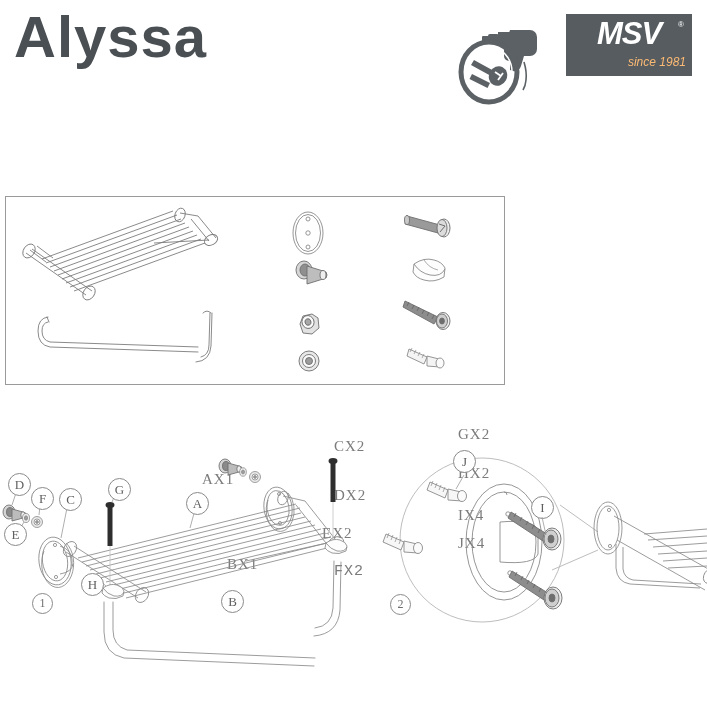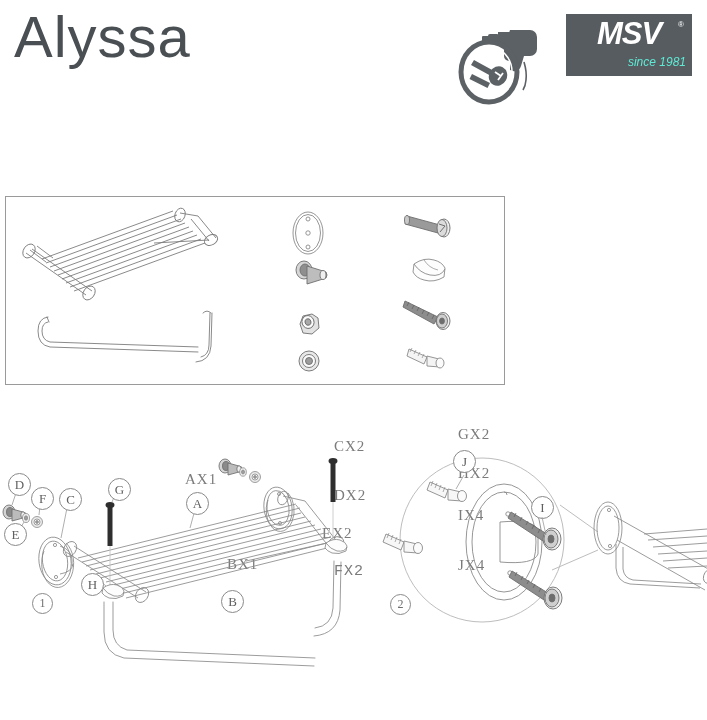--- a/index.html
+++ b/index.html
@@ -17,21 +17,21 @@
     overflow: hidden;
   }
 
   
   #product-title {
     position: absolute;
     left: 14px;
     top: 8px;
     font-family: "Liberation Sans", sans-serif;
     font-size: 58px;
-    font-weight: 400;
+    font-weight: 700;
     letter-spacing: 1px;
     color: #4a4f53;
     line-height: 1;
   }
   #tool-badge {
     position: absolute;
     left: 452px;
     top: 14px;
     width: 110px;
     height: 92px;
@@ -63,21 +63,21 @@
     top: 6px;
     color: #ffffff;
     font-size: 8px;
   }
   #brand-since {
     position: absolute;
     left: 0;
     top: 41px;
     width: 120px;
     text-align: right;
-    color: #5eead4;
+    color: #fdba74;
     font-family: "Liberation Sans", sans-serif;
     font-size: 12px;
     font-style: italic;
   }
 
   
   #parts-box {
     position: absolute;
     left: 5px;
     top: 196px;
@@ -195,21 +195,21 @@
           <path d="M36 62 l131 -48 M40 66 l131 -48"></path>
           <path d="M44 70 l131 -48 M48 74 l131 -48"></path>
           <path d="M52 78 l131 -48 M56 82 l131 -48"></path>
           <path d="M28 54 l131 -48 M32 58 l131 -48"></path>
           <path d="M60 86 l131 -48"></path>
 
           <path d="M16 45 l16 12 M23 41 l16 12"></path>
         </g>
       </svg>
     </div>
-    <div class="part-label" style="left:179px; top:274px;">AX1</div>
+    <div class="part-label" style="left:196px; top:274px;">AX1</div>
 
     <div class="part-art" style="left:30px; top:112px;">
       <svg width="190" height="60" viewBox="0 0 190 60">
         <g fill="none" stroke="#7d7d7d" stroke-width="0.9" stroke-linecap="round">
           <path d="M12 8 q-10 1 -10 14 q0 14 12 16 l148 5"></path>
           <path d="M12 13 q-6 1 -6 9 q0 9 8 11 l148 5"></path>
           <path d="M160 53 q14 -1 15 -16 l1 -33"></path>
           <path d="M165 48 q8 -2 8 -12 l1 -32"></path>
           <path d="M11 8 l2 5 M175 4 q-4 -4 -8 0"></path>
         </g>
@@ -308,21 +308,21 @@
         <g stroke="#8a8a8a" stroke-width="0.9" fill="#f4f4f4">
           <path d="M3 6 l18 8 l-3 7 l-17 -8 z"></path>
           <g stroke="#8a8a8a" stroke-width="0.7" fill="none">
             <path d="M6 5 l-2 4 M10 7 l-2 4 M14 9 l-2 4 M18 11 l-2 4"></path>
           </g>
           <path d="M21 13 l12 3 a5 5 0 0 1 1 8 l-13 -1 z"></path>
           <ellipse cx="34" cy="20" rx="4" ry="5" fill="#fbfbfb"></ellipse>
         </g>
       </svg>
     </div>
-    <div class="part-label" style="left:452px; top:360px;">JX4</div>
+    <div class="part-label" style="left:452px; top:338px;">JX4</div>
 
   </div>
 
   <div class="part-art" style="left:0px; top:446px;">
     <svg width="400" height="230" viewBox="0 0 400 230">
       <g fill="none" stroke="#8a8a8a" stroke-width="0.85" stroke-linejoin="round">
 
         <path d="M66 106 l72 46 M74 100 l72 46"></path>
         <ellipse cx="70" cy="103" rx="6" ry="8" transform="rotate(33 70 103)"></ellipse>
         <ellipse cx="142" cy="149" rx="6" ry="8" transform="rotate(33 142 149)"></ellipse>

